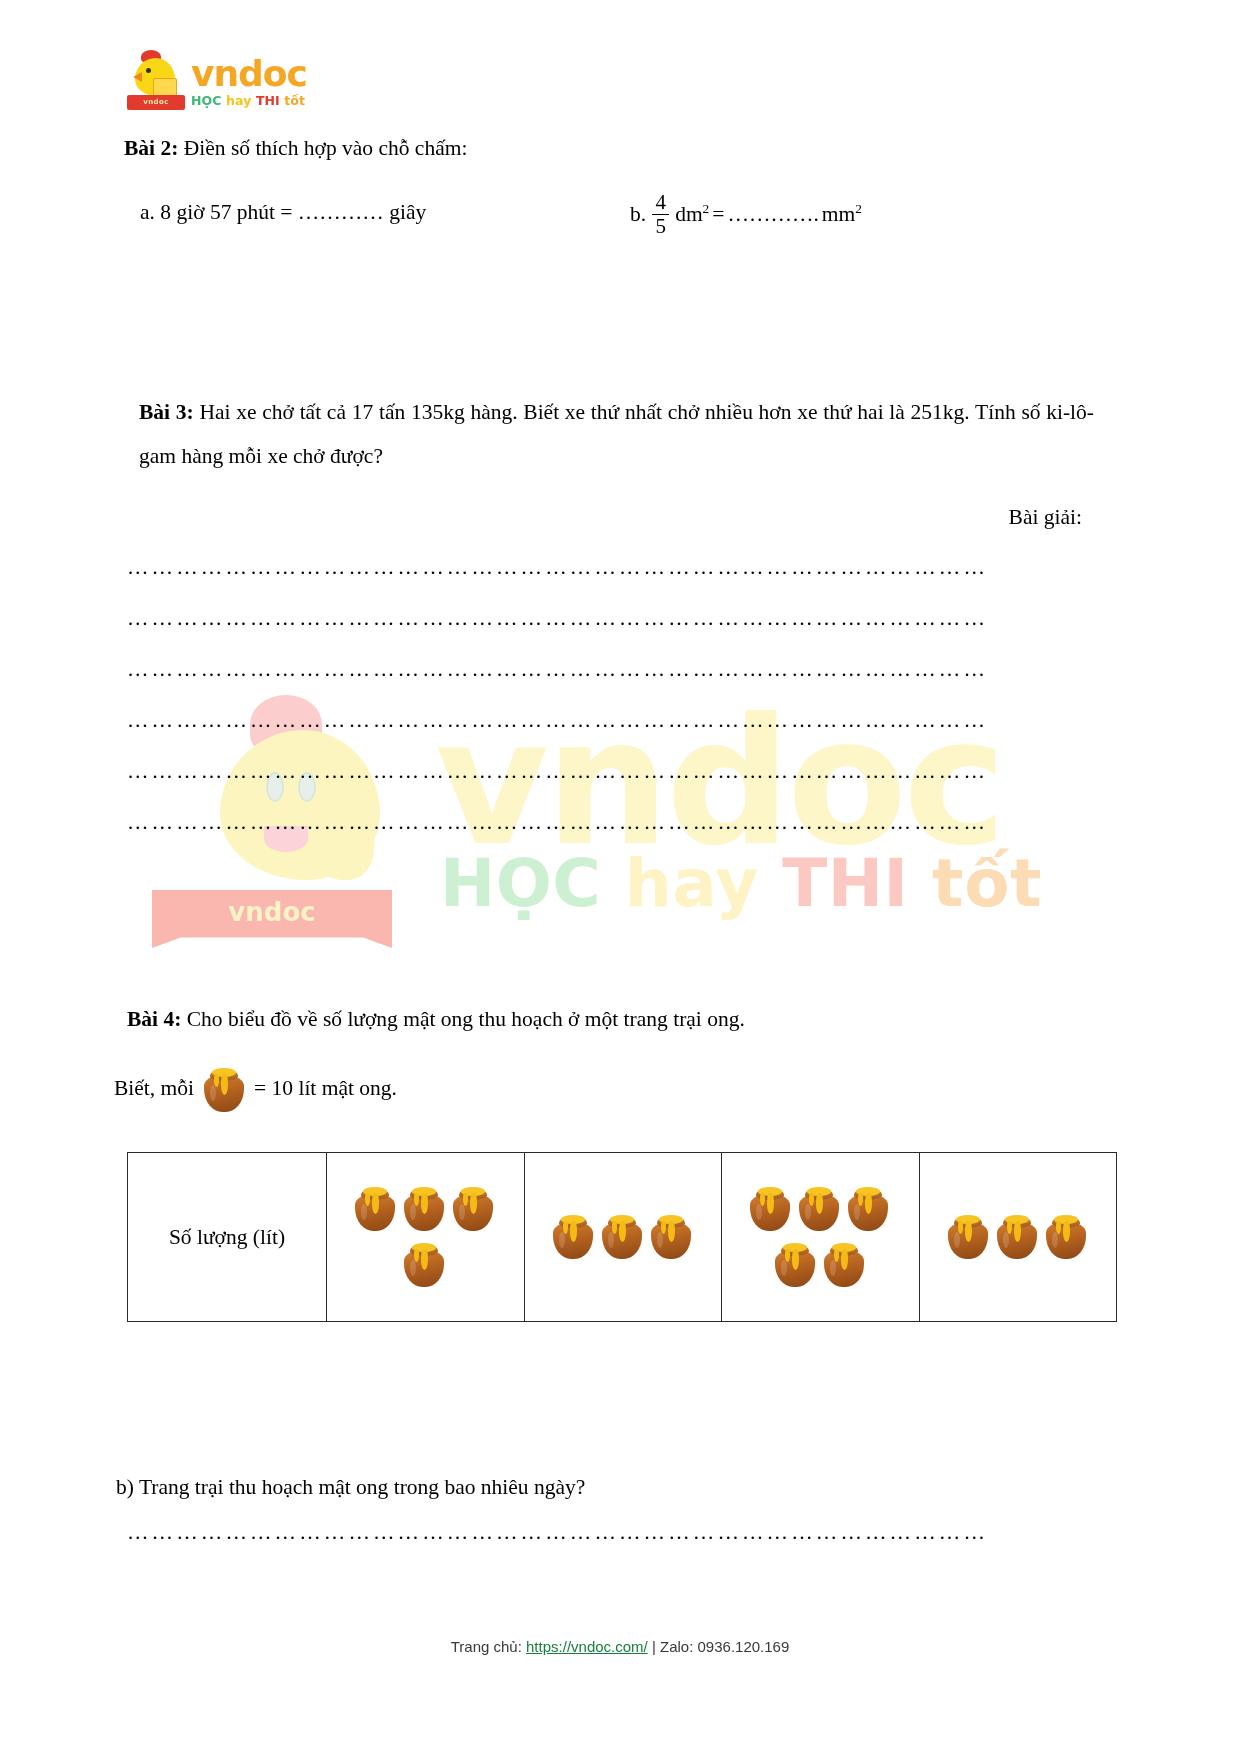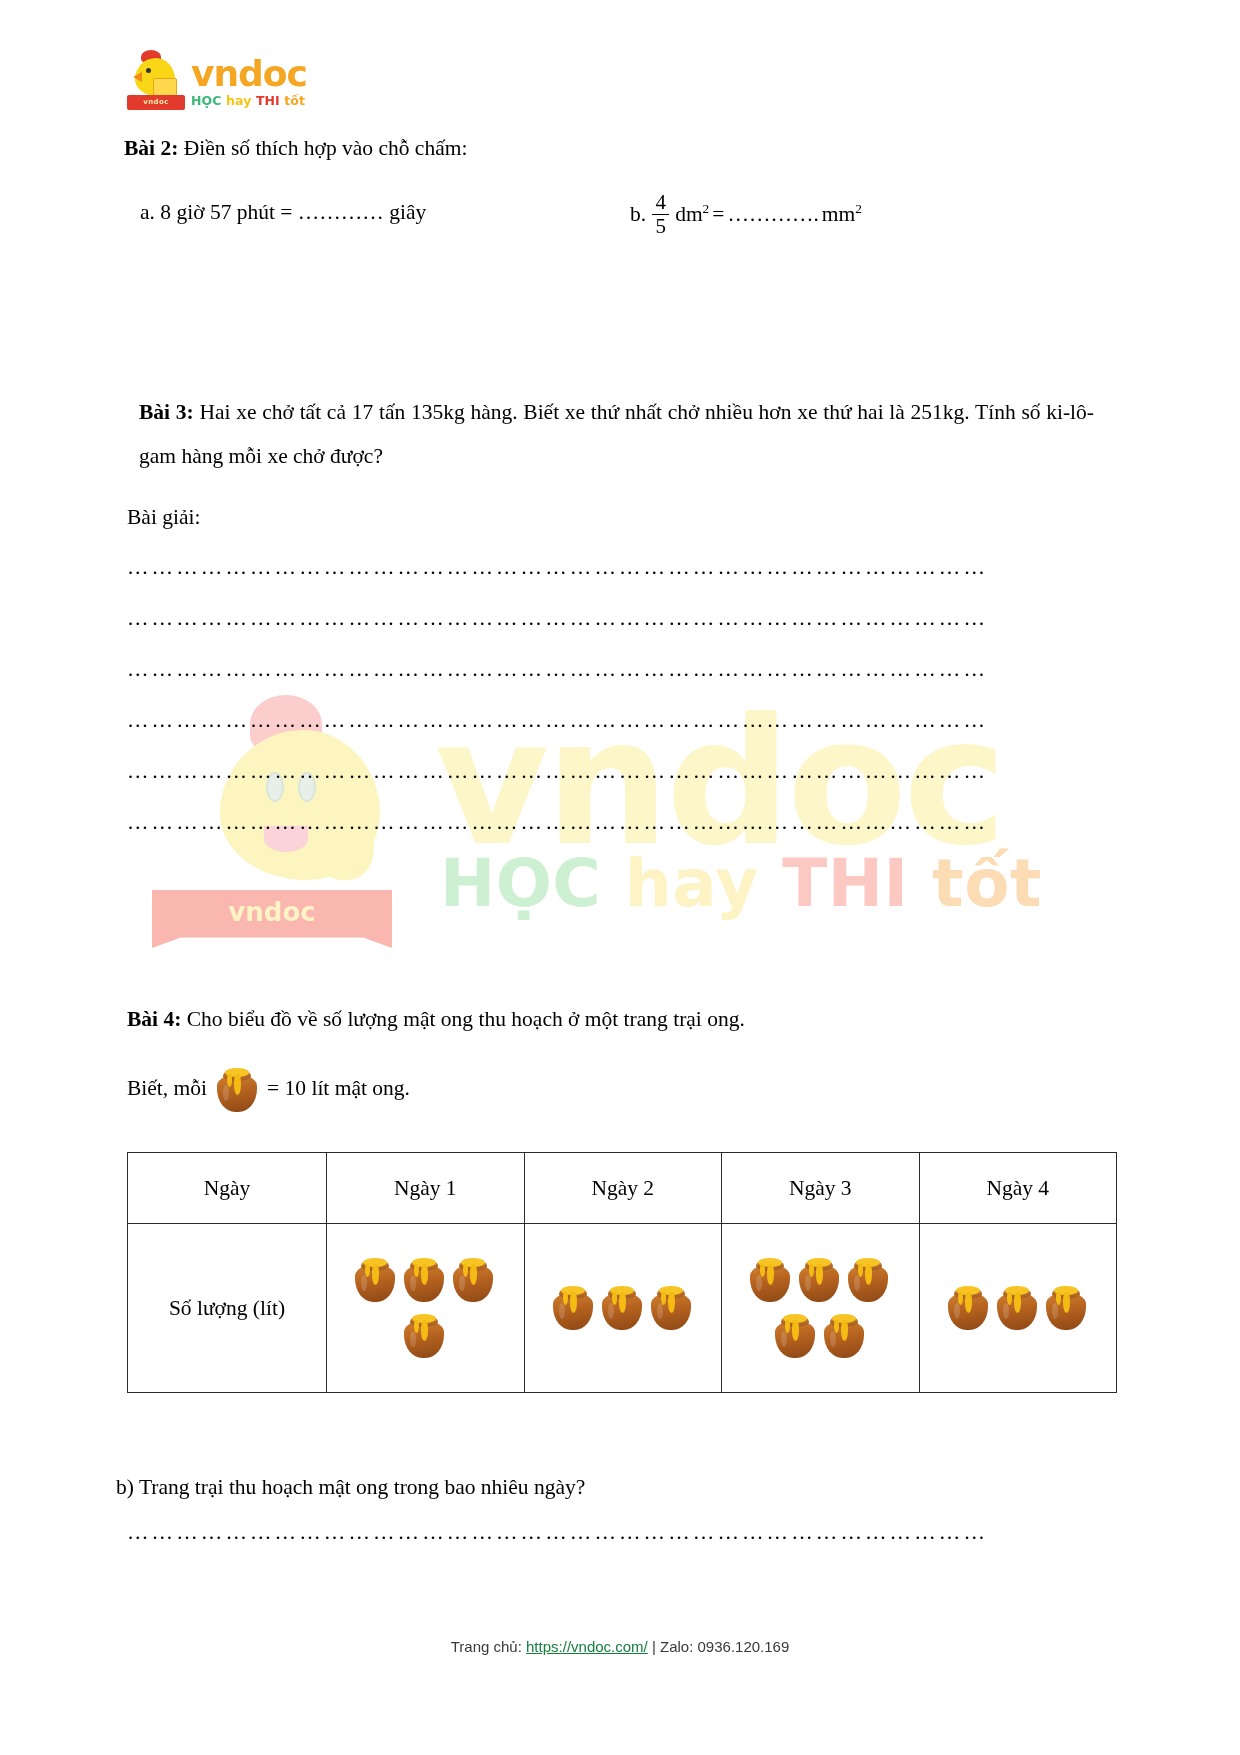--- a/index.html
+++ b/index.html
@@ -277,21 +277,21 @@
     left: 139px;
     top: 390px;
     width: 955px;
     text-align: justify;
     line-height: 2.05;
   }
   .solve-label {
     left: 127px;
     top: 500px;
     width: 955px;
-    text-align: left;
+    text-align: right;
   }
 
   .dots-wrap {
     position: absolute;
     left: 127px;
     top: 555px;
     width: 952px;
     z-index: 2;
   }
   .dots-line {
@@ -299,21 +299,21 @@
     letter-spacing: 3.1px;
     height: 51px;
     overflow: hidden;
     white-space: nowrap;
     color: #000;
   }
 
   .q4 { left: 127px; top: 1002px; }
 
   .q4note {
-    left: 127px;
+    left: 114px;
     top: 1063px;
     display: flex;
     align-items: center;
     gap: 7px;
   }
 
   
   .pot {
     position: relative;
     display: inline-block;
@@ -536,27 +536,20 @@
         <span class="drip"></span>
         <span class="drip2"></span>
         <span class="shine"></span>
       </span>
       <span>= 10 lít mật ong.</span>
     </div>
 
     <div class="tbl-wrap">
       <table class="chart">
         <tbody>
-            <tr class="head">
-          <td class="labelcol">Ngày</td>
-          <td>Ngày 1</td>
-          <td>Ngày 2</td>
-          <td>Ngày 3</td>
-          <td>Ngày 4</td>
-        </tr>
         <tr class="body">
           <td class="labelcol">Số lượng (lít)</td>
           <td>
             <div class="pots">
                   <span class="pot">
                     <span class="jar"></span>
                     <span class="rim"></span>
                     <span class="honey-top"></span>
                     <span class="drip"></span>
                     <span class="drip2"></span>

